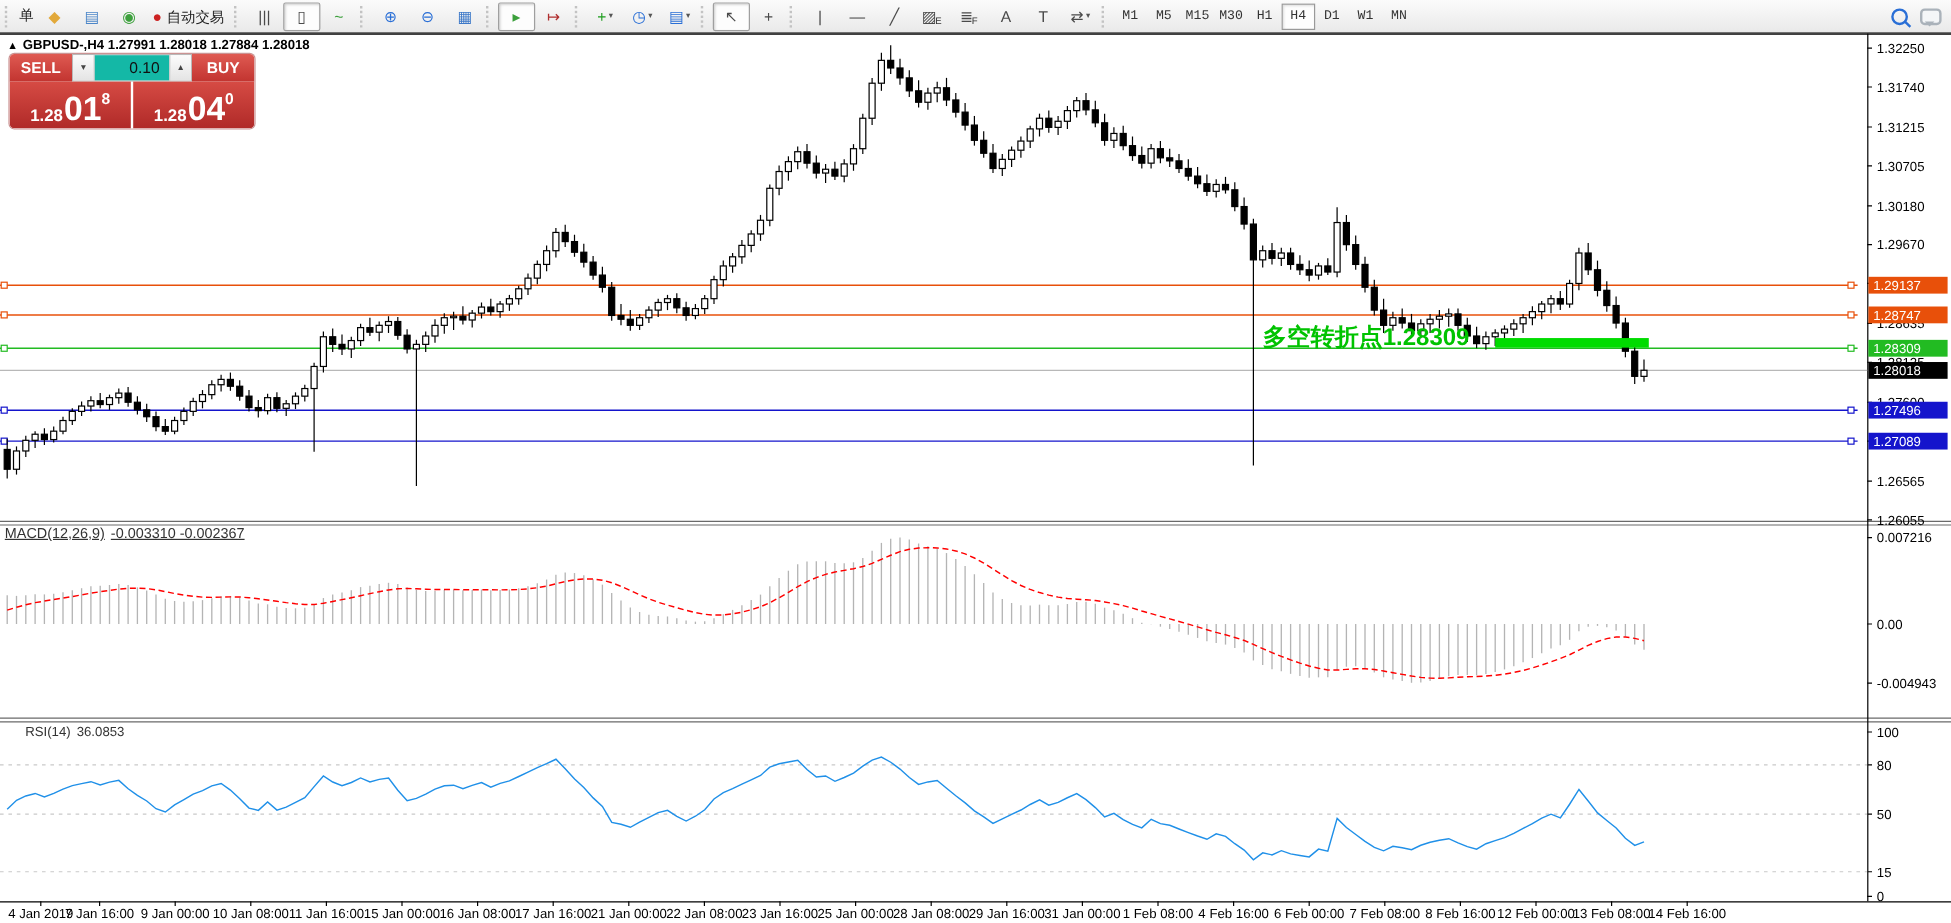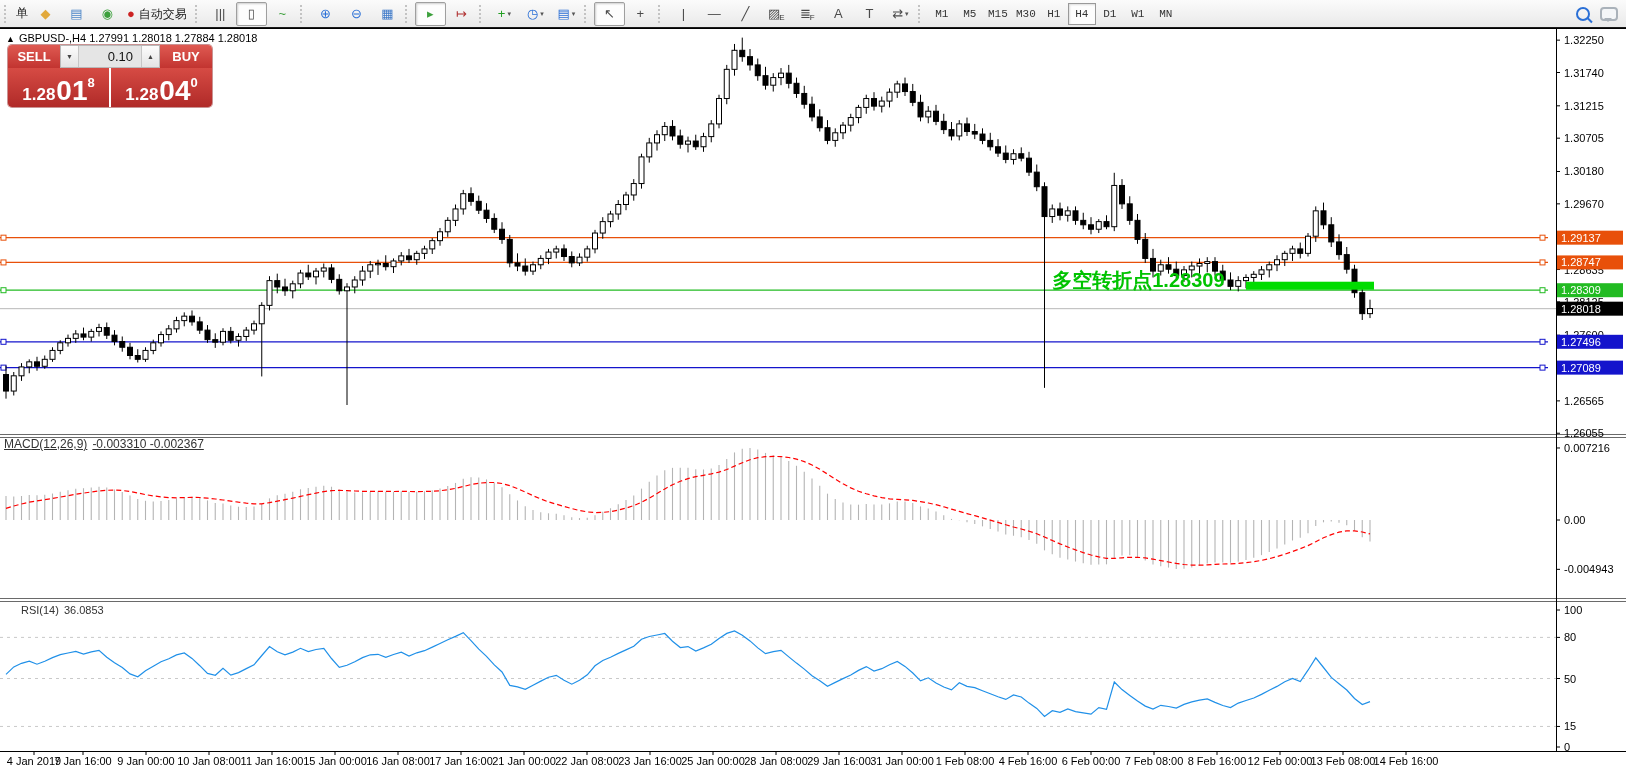--- a/index.html
+++ b/index.html
@@ -22,42 +22,42 @@
   .tfbtn.active{background:#fdfdfd;border:1px solid #999;box-shadow:inset 1px 1px 2px #ddd;}
   #tb-right{margin-left:auto;display:flex;align-items:center;gap:10px;padding-right:6px;}
   .i-search{width:10px;height:10px;border:2px solid #2a6fd6;border-radius:50%;position:relative;}
   .i-search::after{content:"";position:absolute;width:7px;height:2px;background:#2a6fd6;
     transform:rotate(45deg);left:8px;top:10px;}
   .i-chat{width:14px;height:10px;border:2px solid #aab2ba;border-radius:4px;position:relative;background:#f4f6f8;}
   .i-chat::after{content:"";position:absolute;left:2px;top:9px;border:4px solid transparent;
     border-top-color:#aab2ba;}
   
   #chart-svg{position:absolute;left:0;top:0;z-index:1;}
-  #symbol-title{position:absolute;left:6px;top:32px;z-index:4;font-size:11px;font-weight:400;
+  #symbol-title{position:absolute;left:6px;top:32px;z-index:4;font-size:11px;font-weight:700;
     color:#000;letter-spacing:0;}
   #symbol-title .tri{font-size:9px;margin-right:4px;}
   #macd-label{position:absolute;left:4px;top:437px;z-index:4;font-size:12px;color:#333;text-decoration:underline;}
   #rsi-label{position:absolute;left:21px;top:604px;z-index:4;font-size:11px;color:#333;}
   #macd-label span,#rsi-label span{margin-right:5px;}
   
   #trade-panel{position:absolute;left:8px;top:45px;width:204px;z-index:5;
     border-radius:4px;overflow:hidden;box-shadow:0 0 0 1px rgba(150,40,40,.5);}
   .tp-row1{display:flex;height:23px;}
   .sell-btn,.buy-btn{width:52px;background:linear-gradient(#df5a52,#c23430);color:#fff;
     font-weight:700;font-size:13px;display:flex;align-items:center;justify-content:center;flex:none;}
   .vol-wrap{flex:1;display:flex;background:#fff;border:1px solid #b9b9b9;box-sizing:border-box;}
   .spin{width:17px;background:linear-gradient(#fcfcfc,#e4e4e4);border-right:1px solid #c6c6c6;
     font-size:7px;color:#444;display:flex;align-items:center;justify-content:center;flex:none;}
   .spin.up{border-right:none;border-left:1px solid #c6c6c6;}
   .vol-field{flex:1;display:flex;align-items:center;justify-content:flex-end;
-    padding-right:8px;font-size:13px;color:#111;background:#e5e5e5;}
+    padding-right:8px;font-size:13px;color:#111;background:#14b8a6;}
   .tp-row2{display:flex;height:39px;gap:2px;background:#fff;}
   .price-block{flex:1;background:linear-gradient(#d64b44,#b02a28);color:#fff;
     display:flex;align-items:flex-end;justify-content:center;padding-bottom:4px;}
-  .p-small{font-size:17px;font-weight:700;line-height:1;margin-right:1px;}
+  .p-small{font-size:14px;font-weight:700;line-height:1;margin-right:1px;}
   .p-big{font-size:28px;font-weight:700;line-height:.82;}
   .p-sup{font-size:13px;font-weight:700;line-height:1;margin-bottom:14px;}
 </style>
 </head>
 <body>
 
 <div id="app">
   <div id="toolbar">
       <div class="grip"></div>
       <span class="tlabel" style="color: rgb(34, 34, 34);">单</span>

